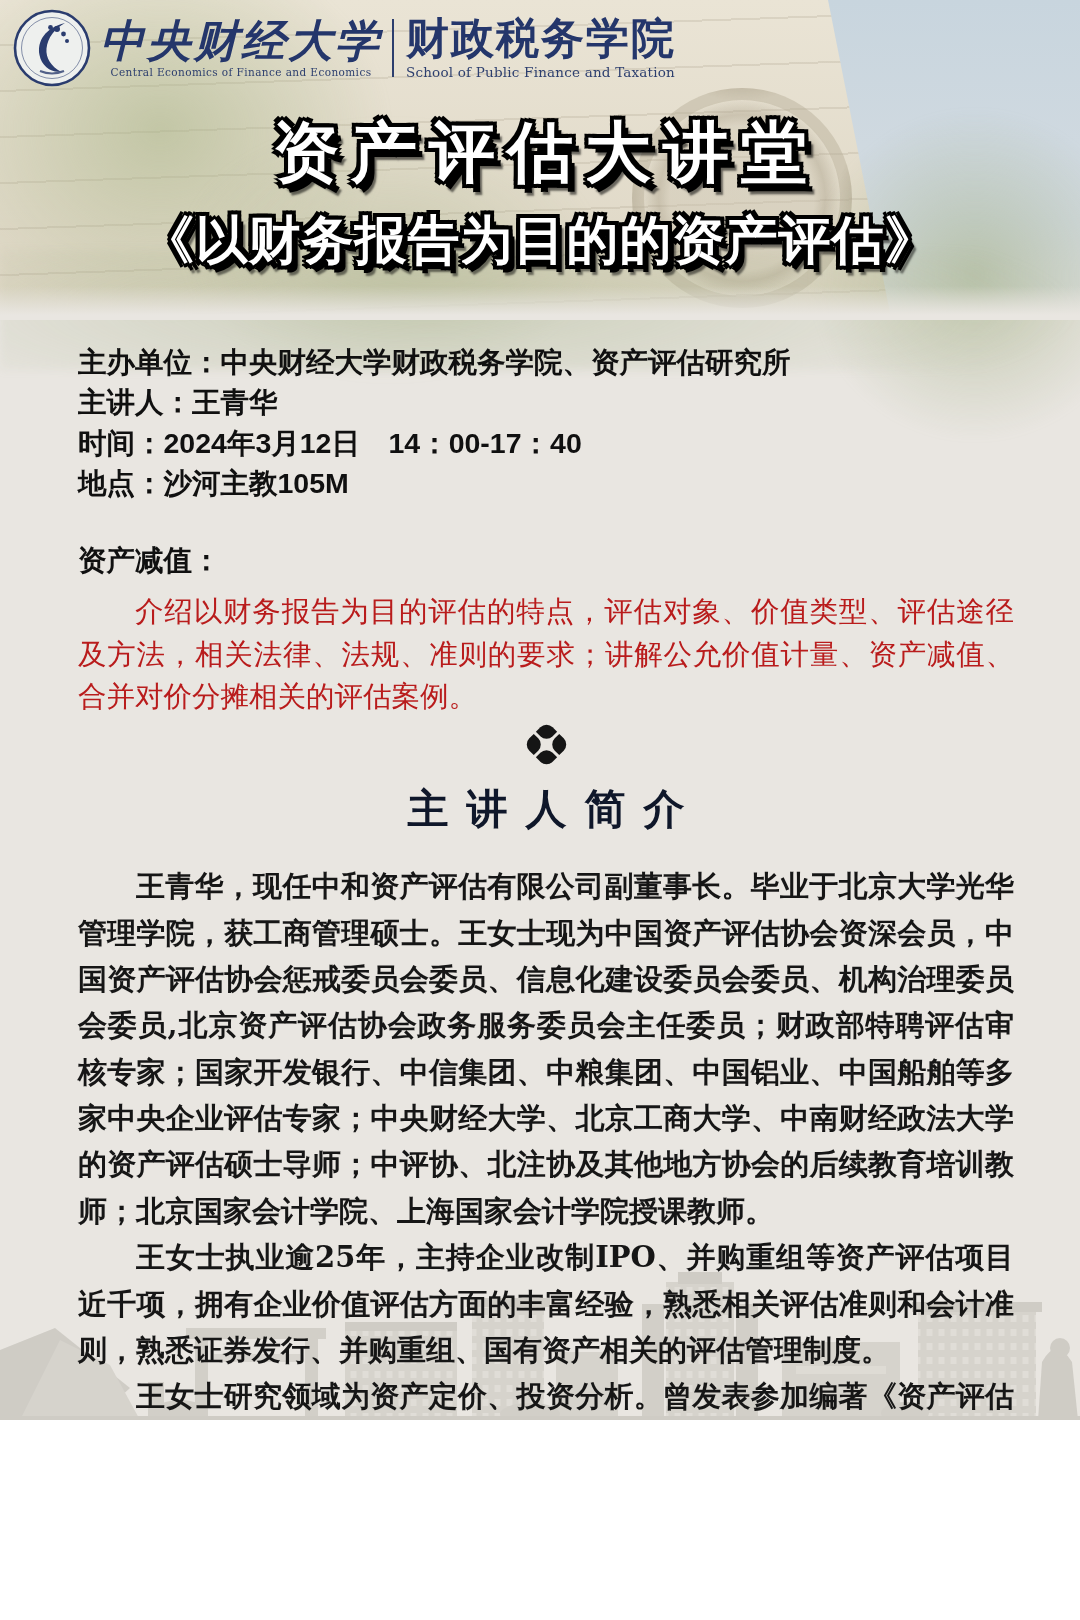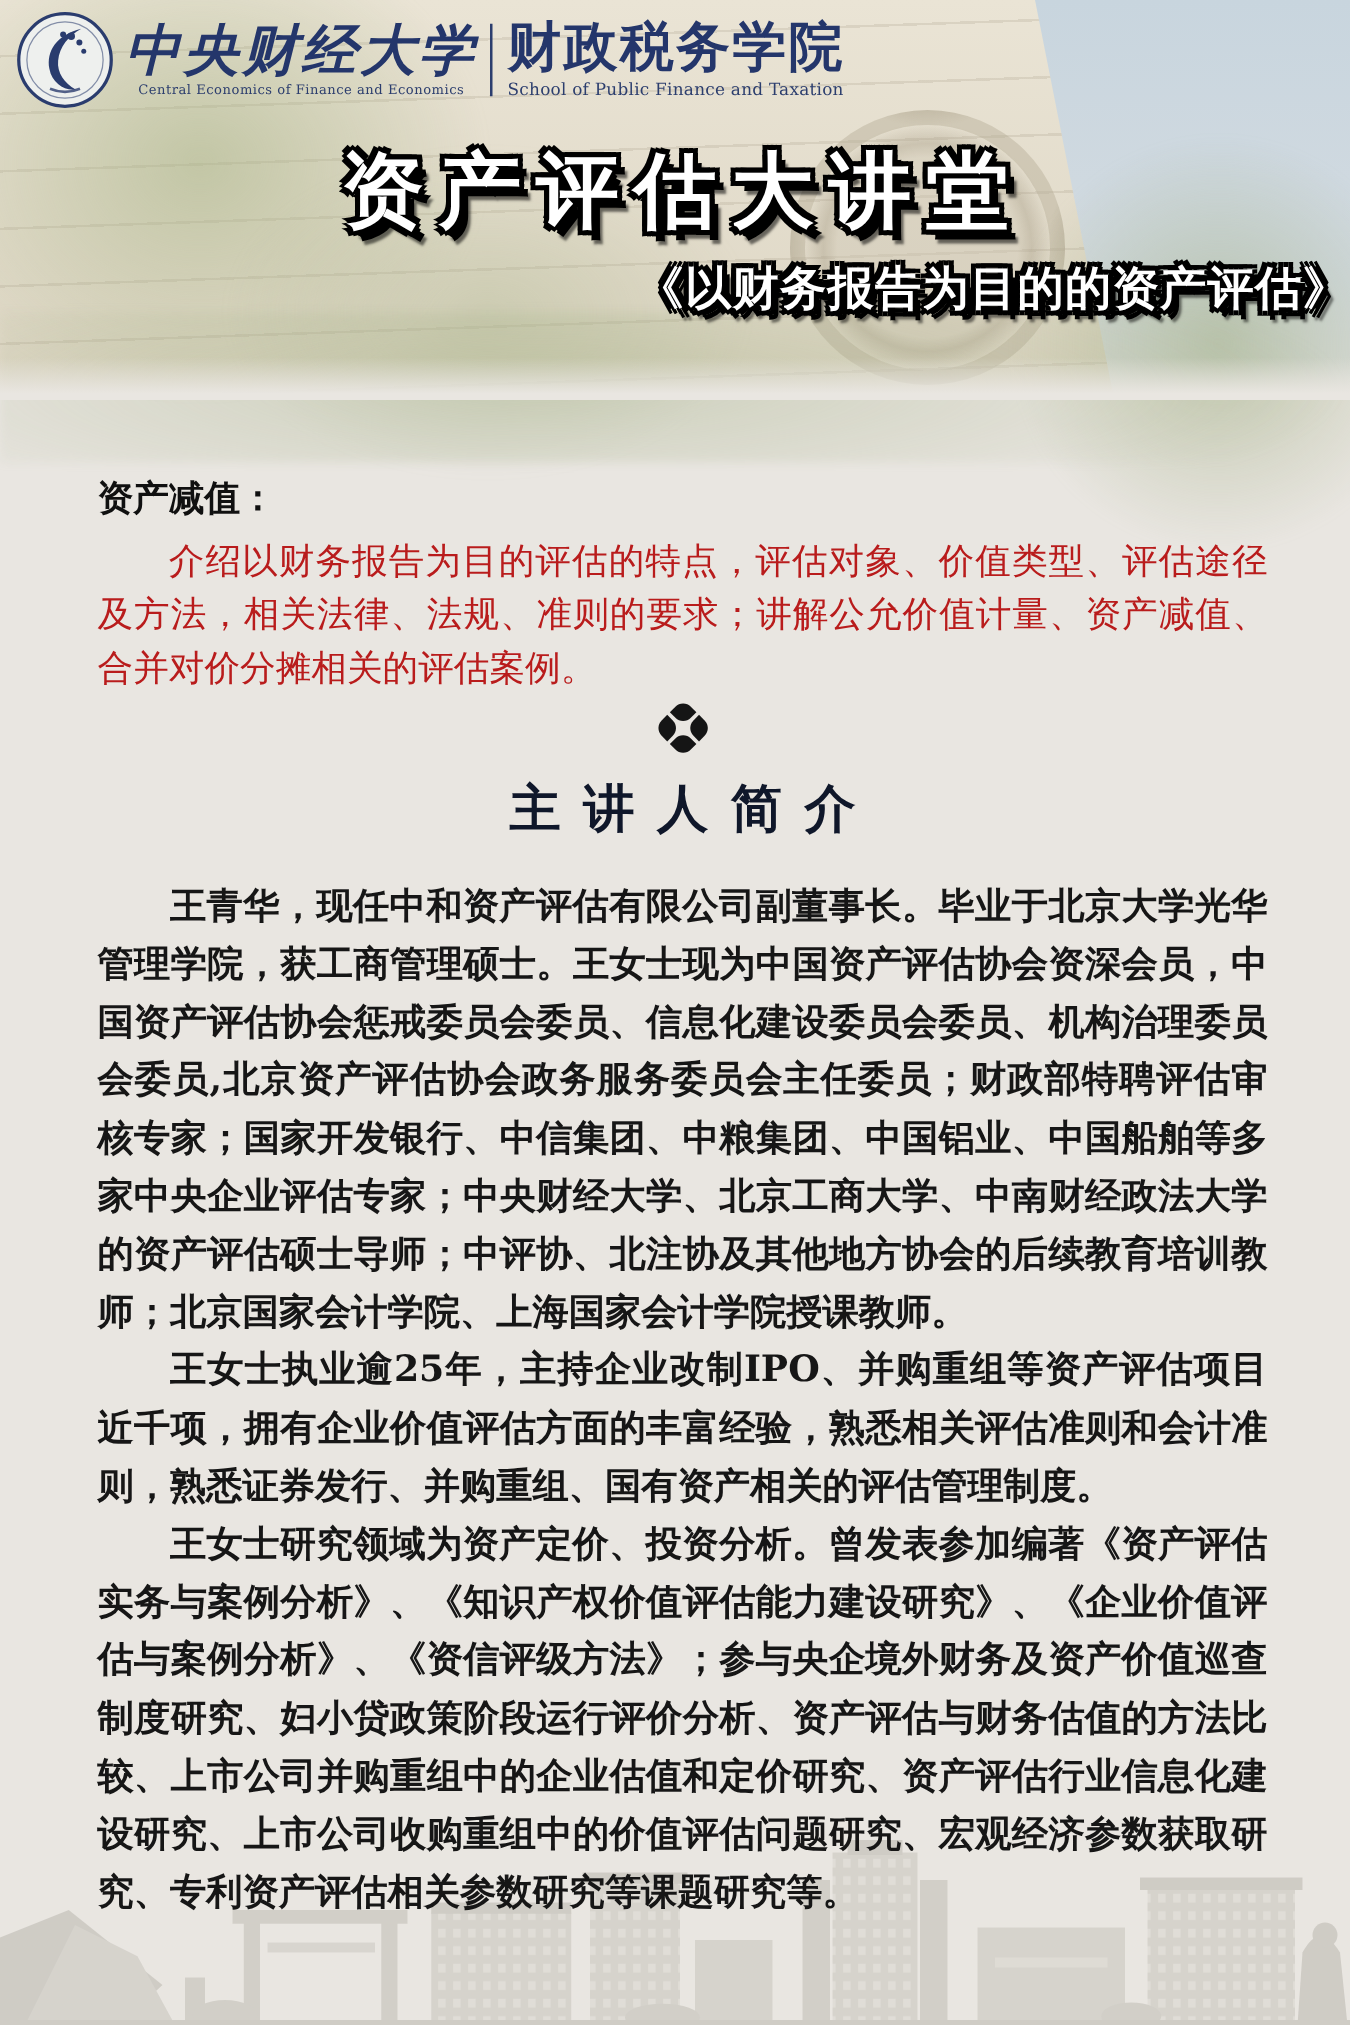--- a/index.html
+++ b/index.html
@@ -1,18 +1,18 @@
 <!DOCTYPE html>
 <html lang="zh"><head>
 <meta charset="utf-8">
 <style>
   html,body{margin:0;padding:0;}
   .poster{
     position:relative;
-    width:1080px;height:1620px;
+    width:1080px;height:1420px;
     background:#e9e6e1;
     overflow:hidden;
     font-family:"Liberation Sans",sans-serif;
     color:#111;
   }
   
   .hero{
     position:absolute;top:0;left:0;width:1080px;height:318px;
     background:linear-gradient(180deg,#e7e1d2 0%,#e2dccc 72%,#e8e4da 100%);
   }
@@ -69,22 +69,22 @@
     text-align:center;font-family:"DejaVu Serif",serif;
     font-size:66px;font-weight:900;letter-spacing:12px;text-indent:12px;
     color:#fff;
     text-shadow:
       -4px -4px 0 #000, 4px -4px 0 #000, -4px 4px 0 #000, 4px 4px 0 #000,
       -4px 0 0 #000, 4px 0 0 #000, 0 -4px 0 #000, 0 4px 0 #000,
       7px 8px 0 #000, 9px 11px 2px rgba(0,0,0,.55);
   }
   .sub-title{
     position:absolute;top:206px;left:0;width:1080px;margin:0;z-index:4;
-    text-align:right;font-family:Liberation Sans, sans-serif;
-    font-size:37px;font-weight:900;letter-spacing:1px;
+    text-align:center;font-family:Liberation Sans, sans-serif;
+    font-size:52px;font-weight:900;letter-spacing:1px;
     color:#fff;
     text-shadow:
       -4px -4px 0 #000, 4px -4px 0 #000, -4px 4px 0 #000, 4px 4px 0 #000,
       -4px 0 0 #000, 4px 0 0 #000, 0 -4px 0 #000, 0 4px 0 #000,
       6px 7px 0 #000, 8px 10px 2px rgba(0,0,0,.5);
   }
   
   .body-flow{position:absolute;top:342px;left:78px;width:936px;z-index:2;}
   .details p{margin:0;font-size:28.5px;font-weight:700;line-height:1.42;color:#101010;}
   .lecture-label{margin:38px 0 0;font-size:28.5px;font-weight:700;color:#101010;}
@@ -149,20 +149,26 @@
         <div class="brand-school-en">School of Public Finance and Taxation</div>
       </div>
     </div>
 
     <h1 class="main-title">资产评估大讲堂</h1>
     <h2 class="sub-title">《以财务报告为目的的资产评估》</h2>
   </div>
 
   <div class="body-flow">
 
+    <div class="details">
+      <p>主办单位：中央财经大学财政税务学院、资产评估研究所</p>
+      <p>主讲人：王青华</p>
+      <p>时间：2024年3月12日　14：00-17：40</p>
+      <p>地点：沙河主教105M</p>
+    </div>
 
     <p class="lecture-label">资产减值：</p>
     <p class="lecture-body">介绍以财务报告为目的评估的特点，评估对象、价值类型、评估途径及方法，相关法律、法规、准则的要求；讲解公允价值计量、资产减值、合并对价分摊相关的评估案例。</p>
 
     <div class="diamond-wrap">
       <span class="diamond-icon">
           <i></i>
           <i></i>
           <i></i>
           <i></i>

